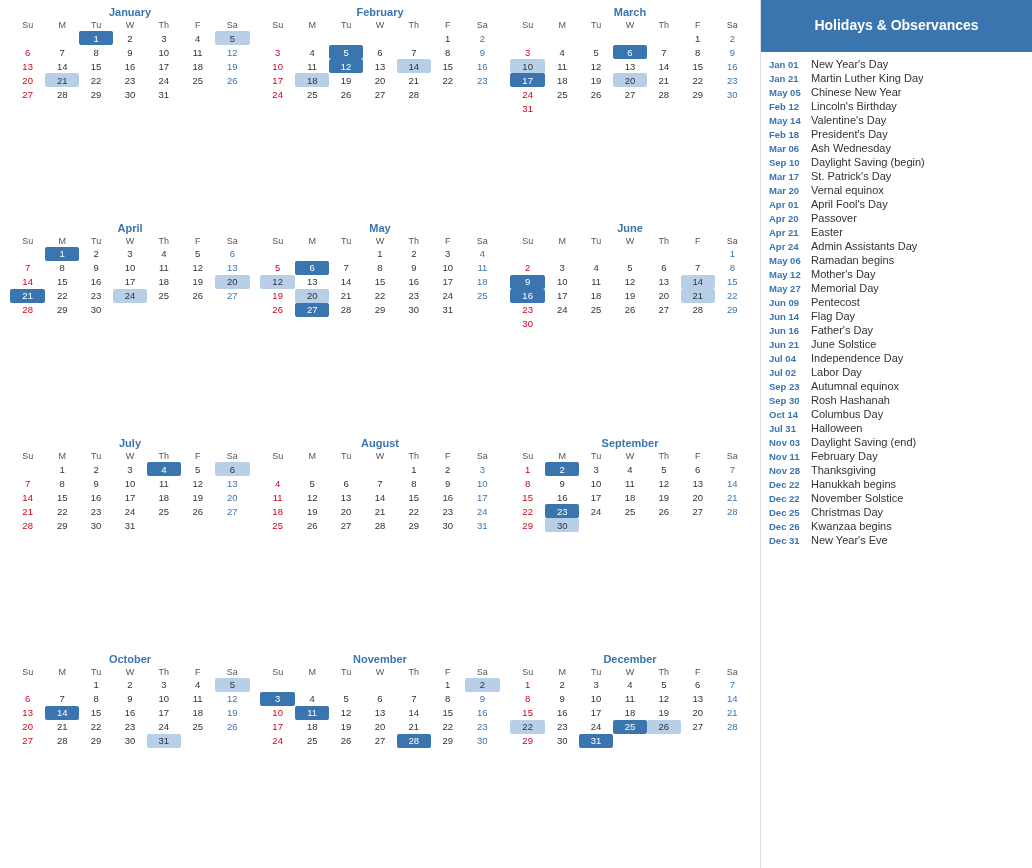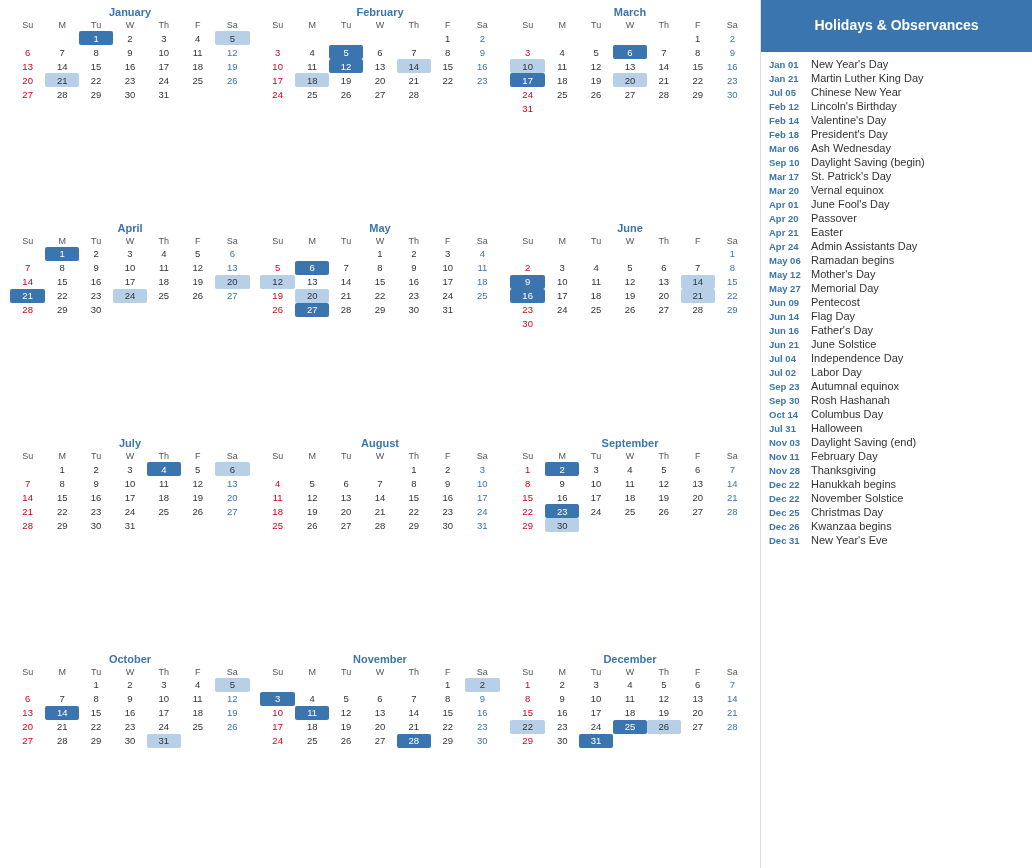--- a/index.html
+++ b/index.html
@@ -906,29 +906,29 @@
     <div class="holidays-list" id="holidays-list">
         <div class="holiday-item">
           <span class="holiday-date">Jan 01</span>
           <span class="holiday-name">New Year's Day</span>
         </div>
         <div class="holiday-item">
           <span class="holiday-date">Jan 21</span>
           <span class="holiday-name">Martin Luther King Day</span>
         </div>
         <div class="holiday-item">
-          <span class="holiday-date">Jul 05</span>
+          <span class="holiday-date">May 05</span>
           <span class="holiday-name">Chinese New Year</span>
         </div>
         <div class="holiday-item">
           <span class="holiday-date">Feb 12</span>
           <span class="holiday-name">Lincoln's Birthday</span>
         </div>
         <div class="holiday-item">
-          <span class="holiday-date">Feb 14</span>
+          <span class="holiday-date">May 14</span>
           <span class="holiday-name">Valentine's Day</span>
         </div>
         <div class="holiday-item">
           <span class="holiday-date">Feb 18</span>
           <span class="holiday-name">President's Day</span>
         </div>
         <div class="holiday-item">
           <span class="holiday-date">Mar 06</span>
           <span class="holiday-name">Ash Wednesday</span>
         </div>
@@ -939,21 +939,21 @@
         <div class="holiday-item">
           <span class="holiday-date">Mar 17</span>
           <span class="holiday-name">St. Patrick's Day</span>
         </div>
         <div class="holiday-item">
           <span class="holiday-date">Mar 20</span>
           <span class="holiday-name">Vernal equinox</span>
         </div>
         <div class="holiday-item">
           <span class="holiday-date">Apr 01</span>
-          <span class="holiday-name">June Fool's Day</span>
+          <span class="holiday-name">April Fool's Day</span>
         </div>
         <div class="holiday-item">
           <span class="holiday-date">Apr 20</span>
           <span class="holiday-name">Passover</span>
         </div>
         <div class="holiday-item">
           <span class="holiday-date">Apr 21</span>
           <span class="holiday-name">Easter</span>
         </div>
         <div class="holiday-item">

